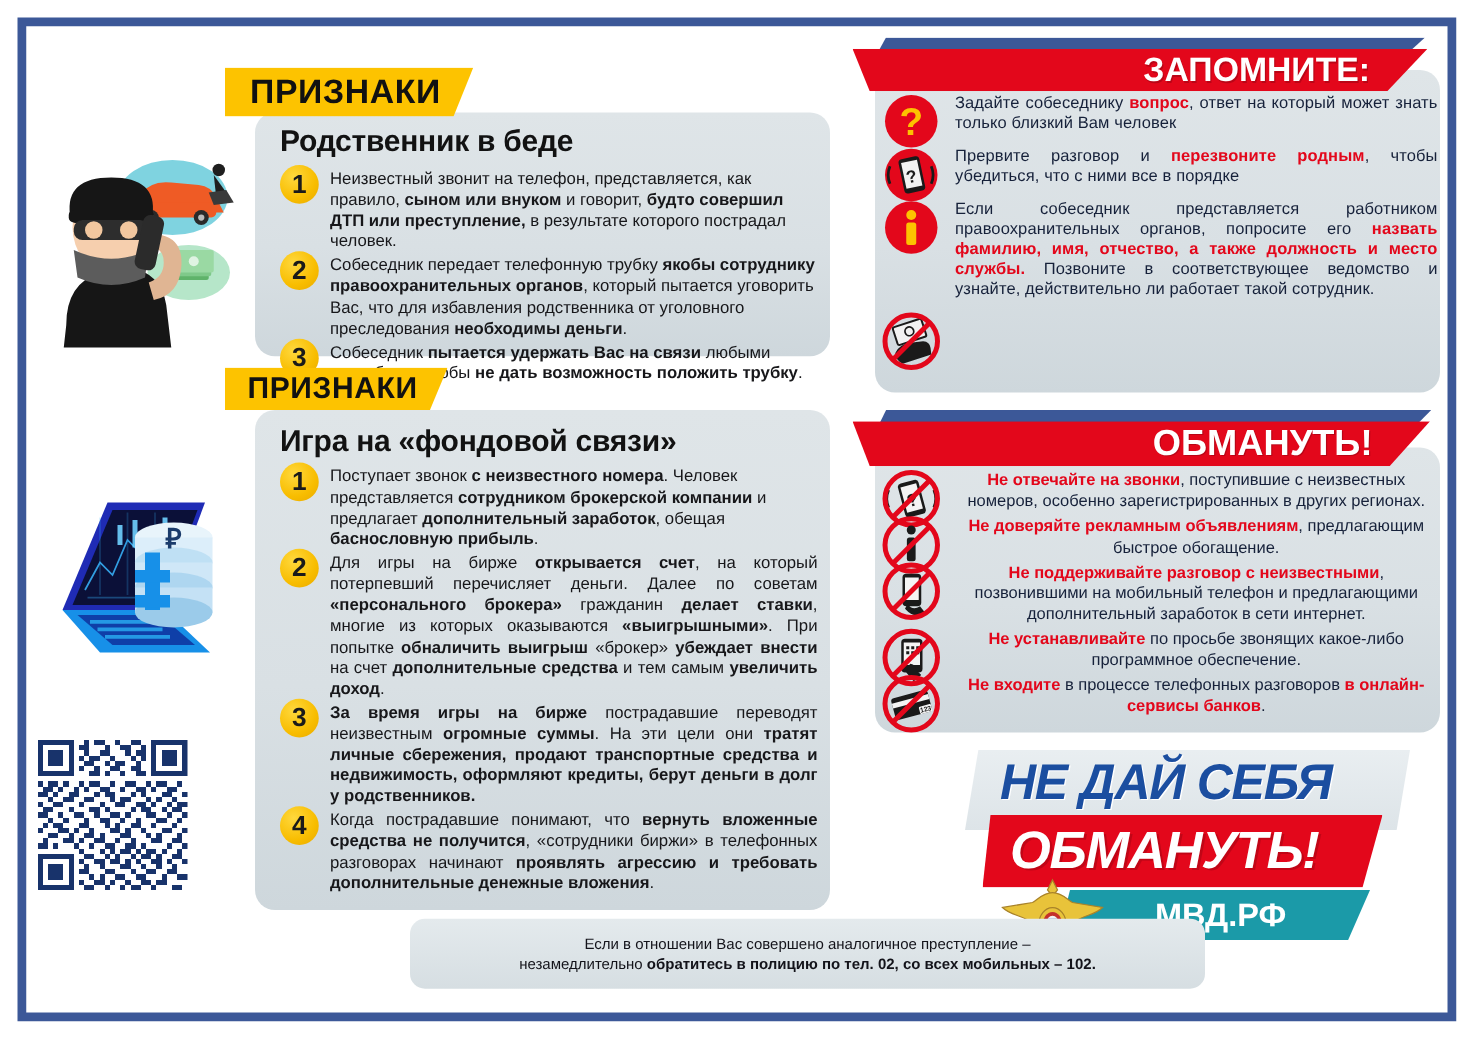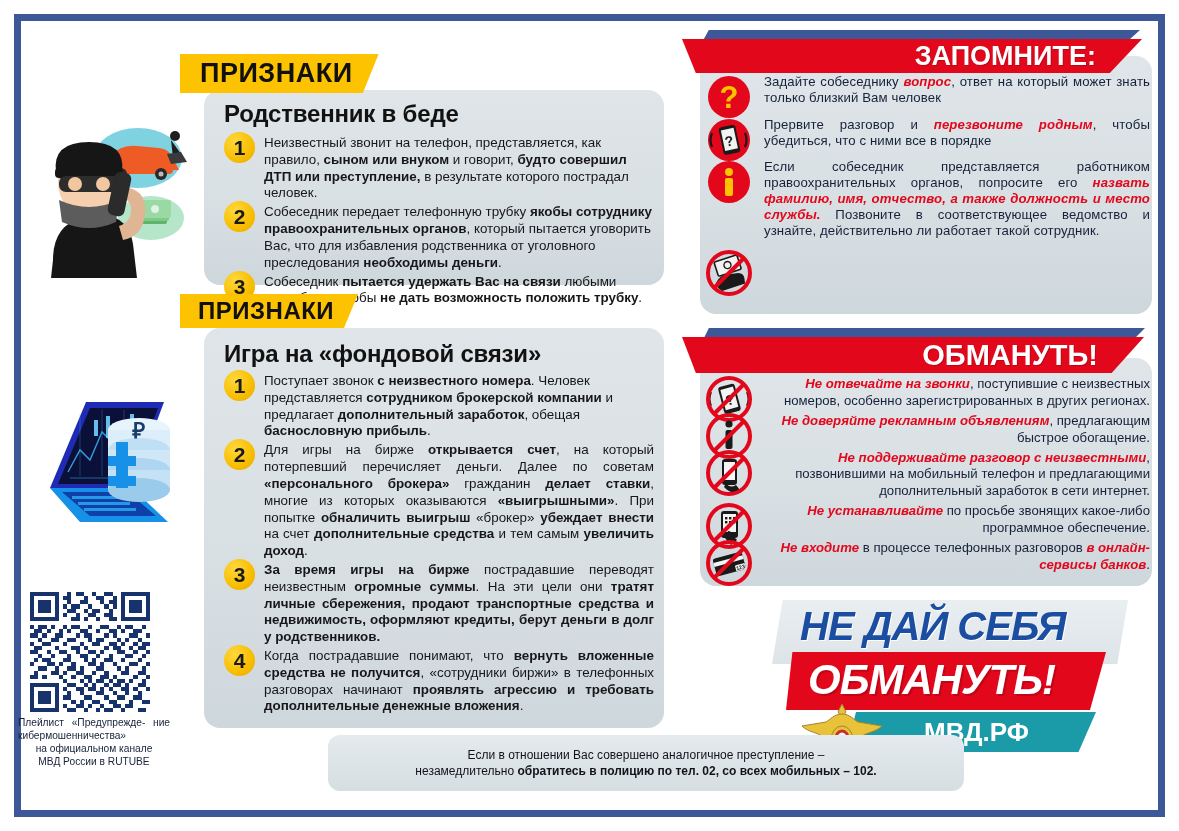--- a/index.html
+++ b/index.html
@@ -81,23 +81,23 @@
     color:#fff; font-weight:bold;
     display:flex; align-items:center; justify-content:flex-end;
     padding-right:46px;
     clip-path:polygon(0 0, 100% 0, 93% 100%, 3% 100%);
     text-shadow:1px 1px 0 rgba(0,0,0,.18);
   }
 
   
   .rrow { position:relative; padding-left:62px; margin-bottom:11px; }
   .rtxt { font-size:13.2px; line-height:1.2; color:#16213a; text-align:justify; }
-  .rtxt .r { color:#e3071b; font-weight:bold;font-style:italic; }
+  .rtxt .r { color:#e3071b; font-weight:bold; }
   .panel1 .rtxt { letter-spacing:.1px; }
-  .panel2 .rtxt { text-align:right; line-height:1.28; }
+  .panel2 .rtxt { text-align:center; line-height:1.28; }
 
   .icon { position:absolute; left:2px; top:-2px; width:50px; height:50px; }
 
   
   .slogan { position:absolute; }
   .sl-grey {
     position:absolute; left:0; top:0; width:356px; height:64px;
     background:linear-gradient(180deg,#e9eef1,#dde4e8);
     clip-path:polygon(3% 0, 100% 0, 97% 100%, 0 100%);
   }
@@ -632,26 +632,20 @@
         <rect x="23" y="27" width="2" height="1"></rect>
       <rect x="9" y="28" width="2" height="1"></rect>
         <rect x="13" y="28" width="1" height="1"></rect>
       <rect x="16" y="28" width="1" height="1"></rect>
         <rect x="18" y="28" width="2" height="1"></rect>
       <rect x="22" y="28" width="1" height="1"></rect>
         <rect x="26" y="28" width="2" height="1"></rect>
     </g>
   </svg>
 
-  <div class="qrcap">
-    <span>Плейлист «Предупрежде-</span>
-    <span>ние кибермошенничества»</span>
-    <span class="c">на официальном канале</span>
-    <span class="c">МВД России в RUTUBE</span>
-  </div>
 
   <div class="footer">
     <div>Если в отношении Вас совершено аналогичное преступление –</div>
     <div>
       <span>незамедлительно </span><b>обратитесь в полицию по тел. 02, со всех мобильных – 102.</b>
     </div>
   </div>
 </div>
 
 </body></html>

